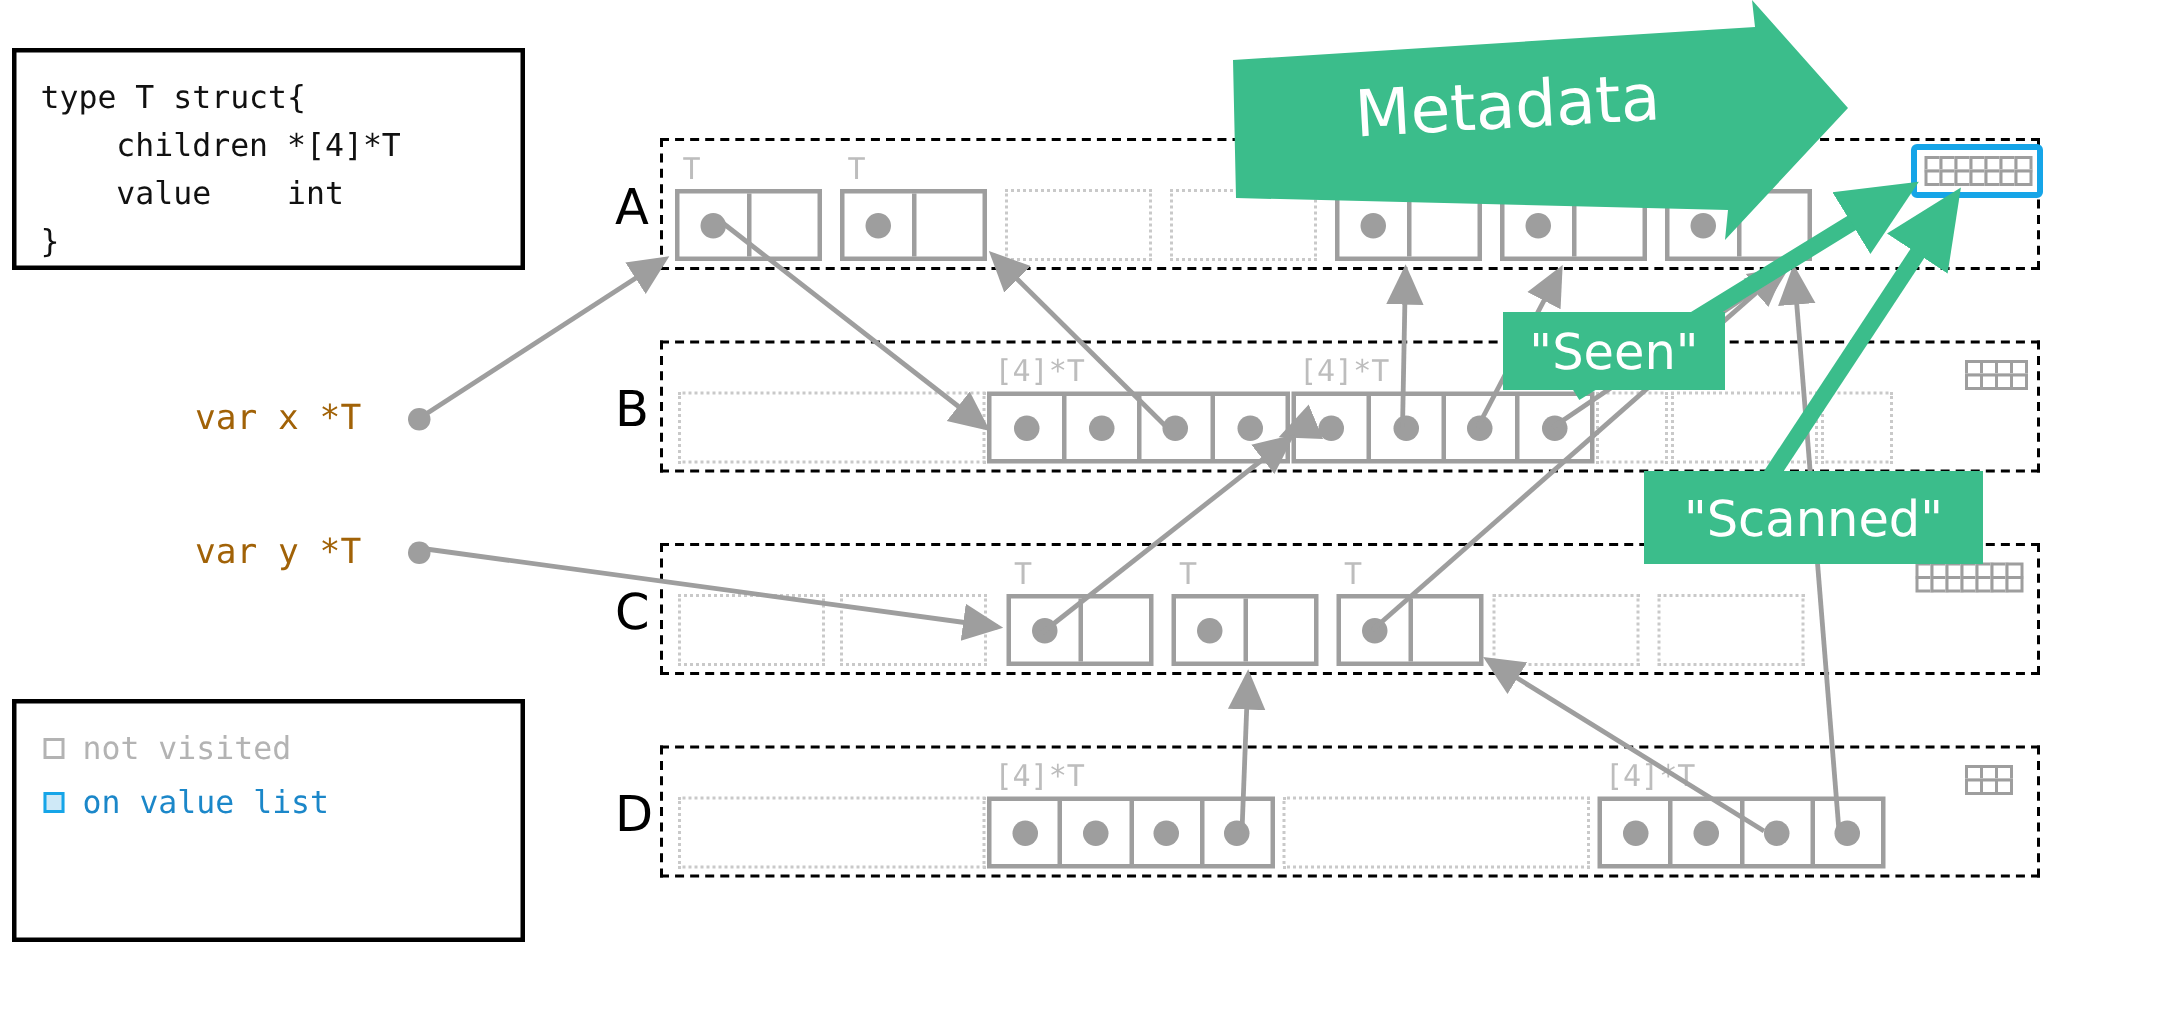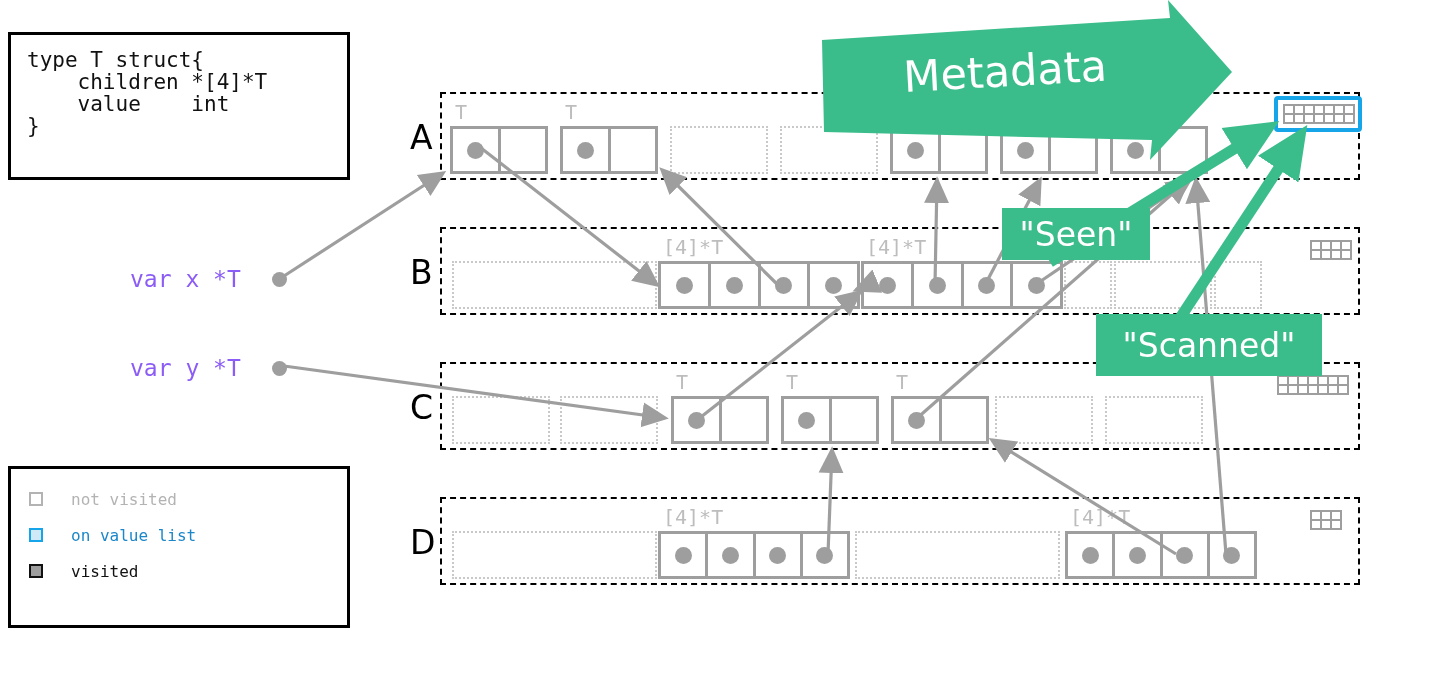--- a/index.html
+++ b/index.html
@@ -7,34 +7,34 @@
        font-family:"DejaVu Sans Mono",monospace;}
   .stage{position:absolute;left:0;top:0;width:1440px;height:675px;}
   svg.layer{position:absolute;left:0;top:0;width:1440px;height:675px;overflow:visible;}
   #arrow-layer{z-index:5;}
   #green-layer{z-index:9;}
 
   
   .codebox{position:absolute;left:8px;top:32px;width:342px;height:148px;
            border:3px solid #000;background:#fff;z-index:6;box-sizing:border-box;}
   .codebox pre{margin:0;padding:14px 0 0 16px;font-family:"DejaVu Sans Mono",monospace;
-           font-size:21px;line-height:22px;color:#111;white-space:pre;}
+           font-size:21px;line-height:32px;color:#111;white-space:pre;}
 
   
   .legendbox{position:absolute;left:8px;top:466px;width:342px;height:162px;
            border:3px solid #000;background:#fff;z-index:6;box-sizing:border-box;
            padding:12px 0 0 18px;}
   .legrow{display:flex;align-items:center;height:36px;}
   .swatch{width:14px;height:14px;border:2px solid #b3b3b3;background:#fff;
           margin-right:12px;box-sizing:border-box;flex:none;}
-  .leglabel{font-family:"DejaVu Sans Mono",monospace;font-size:16px;color:#b3b3b3;margin-left:16px;}
+  .leglabel{font-family:"DejaVu Sans Mono",monospace;font-size:21px;color:#b3b3b3;}
 
   
   .varlabel{position:absolute;font-family:"DejaVu Sans Mono",monospace;
-            font-size:23px;color:#8b5cf6;z-index:6;white-space:nowrap;}
+            font-size:23px;color:#a16207;z-index:6;white-space:nowrap;}
   .vardot{position:absolute;width:15px;height:15px;border-radius:50%;
           background:#9e9e9e;z-index:6;}
 
   
   .rowletter{position:absolute;font-family:"DejaVu Sans",sans-serif;
              font-size:33px;color:#000;z-index:6;}
   .band{position:absolute;border:2.5px dashed #000;background:transparent;
         box-sizing:border-box;z-index:2;}
 
   .obj{position:absolute;display:flex;border:3px solid #9e9e9e;background:#fff;
@@ -81,24 +81,20 @@
   </div>
 
   <div class="legendbox">
     <div class="legrow">
       <span class="swatch" style="border-color:#b3b3b3;background:#ffffff;"></span>
       <span class="leglabel" style="color:#b3b3b3;">not visited</span>
     </div>
     <div class="legrow">
       <span class="swatch" style="border-color:#16a5e8;background:#cfe9f7;"></span>
       <span class="leglabel" style="color:#1b87c9;">on value list</span>
-    </div>
-    <div class="legrow">
-      <span class="swatch" style="border-color:#111111;background:#9e9e9e;"></span>
-      <span class="leglabel" style="color:#111111;">visited</span>
     </div>
   </div>
 
   <div class="varlabel" style="left:130px;top:266px;">var x *T</div>
   <div class="vardot" style="left:272px;top:272px;"></div>
 
   <div class="varlabel" style="left:130px;top:355px;">var y *T</div>
   <div class="vardot" style="left:272px;top:361px;"></div>
 
   <div class="rowletter" style="left:410px;top:118px;">A</div>

